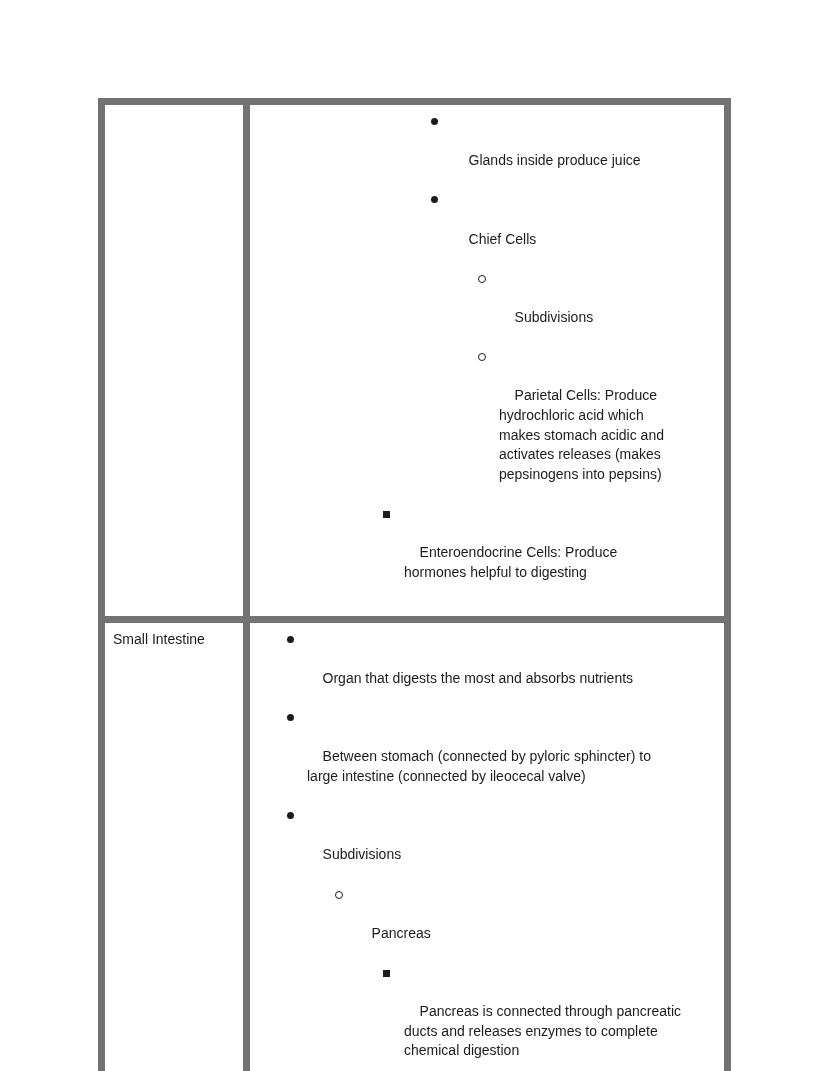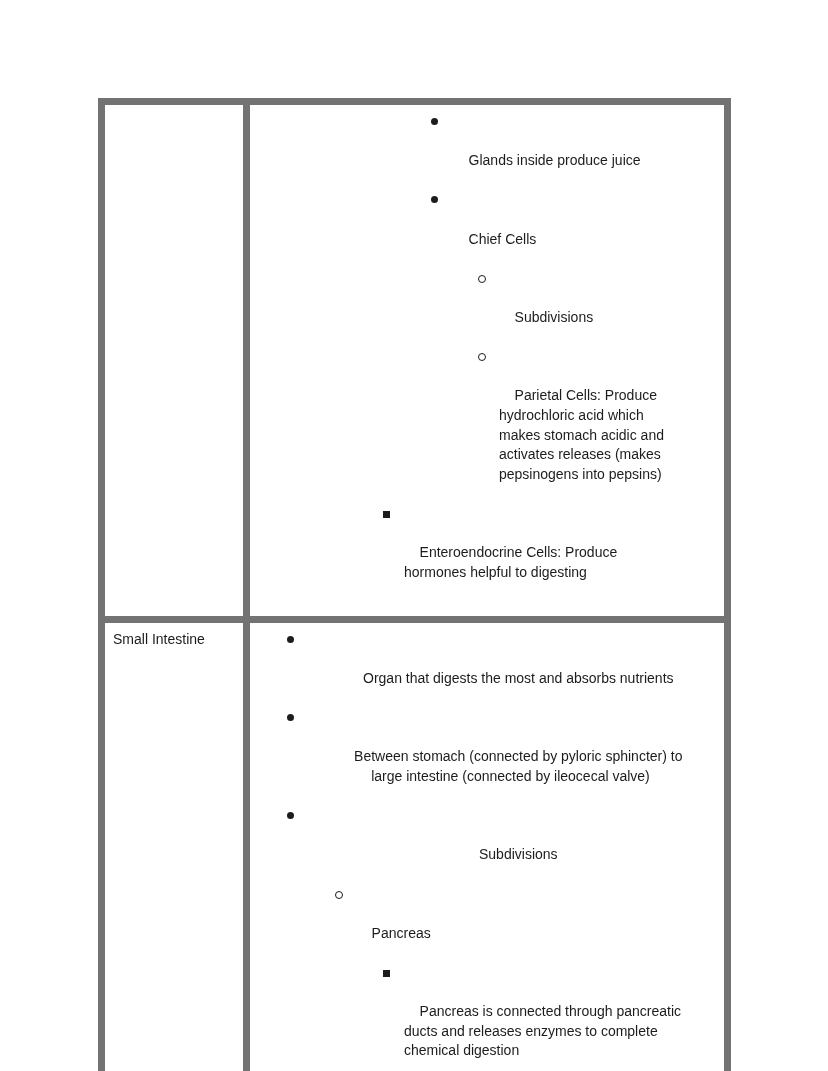--- a/index.html
+++ b/index.html
@@ -34,21 +34,21 @@
   td.content-cell {
     padding: 7px 10px 9px 5px;
   }
   tr:first-child td.content-cell { padding-bottom: 14px; }
   .li {
     position: relative;
     white-space: pre-wrap;
     line-height: 19.6px;
   }
   .li-text { white-space: pre-wrap; }
-  .lv1 { padding-left: 52px; text-align: center; }
+  .lv1 { padding-left: 52px; }
   .lv2 { padding-left: 101px; }
   .lv3 { padding-left: 149px; }
   .lv4 { padding-left: 198px; }
   .lv5 { padding-left: 244px; }
   .bullet {
     position: absolute;
     top: 6px;
     width: 7px;
     height: 7px;
     display: inline-block;

